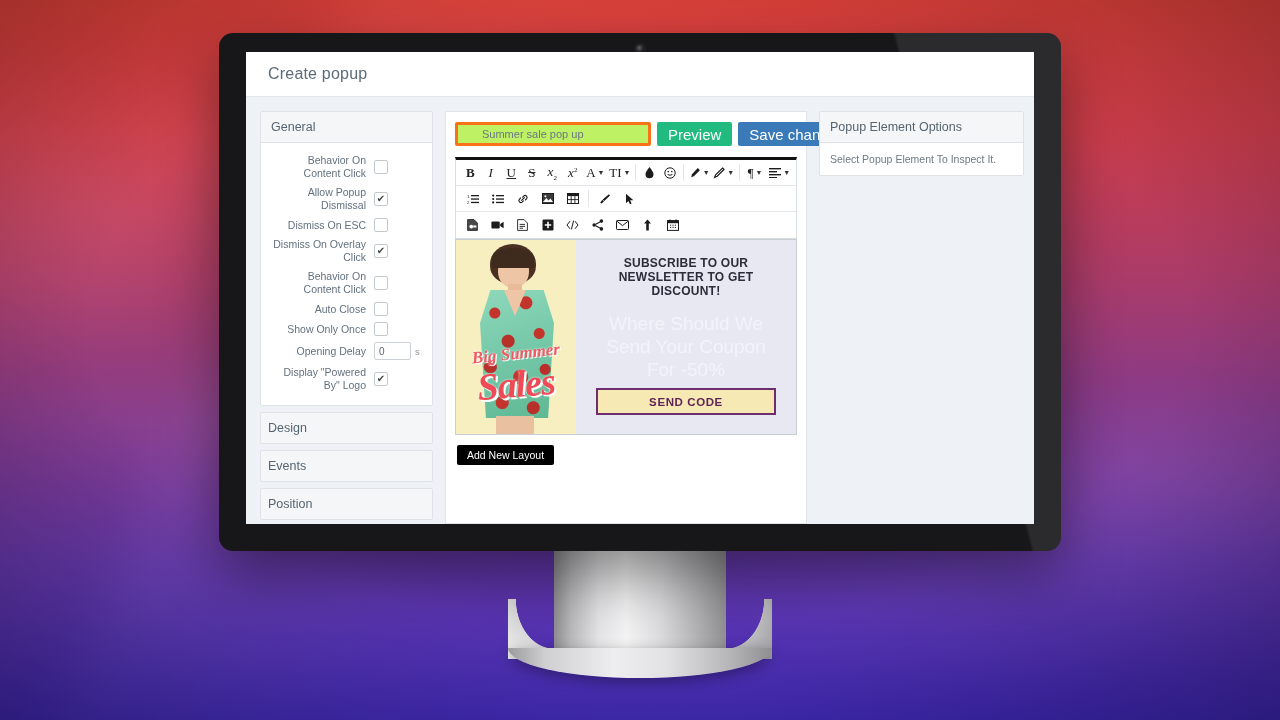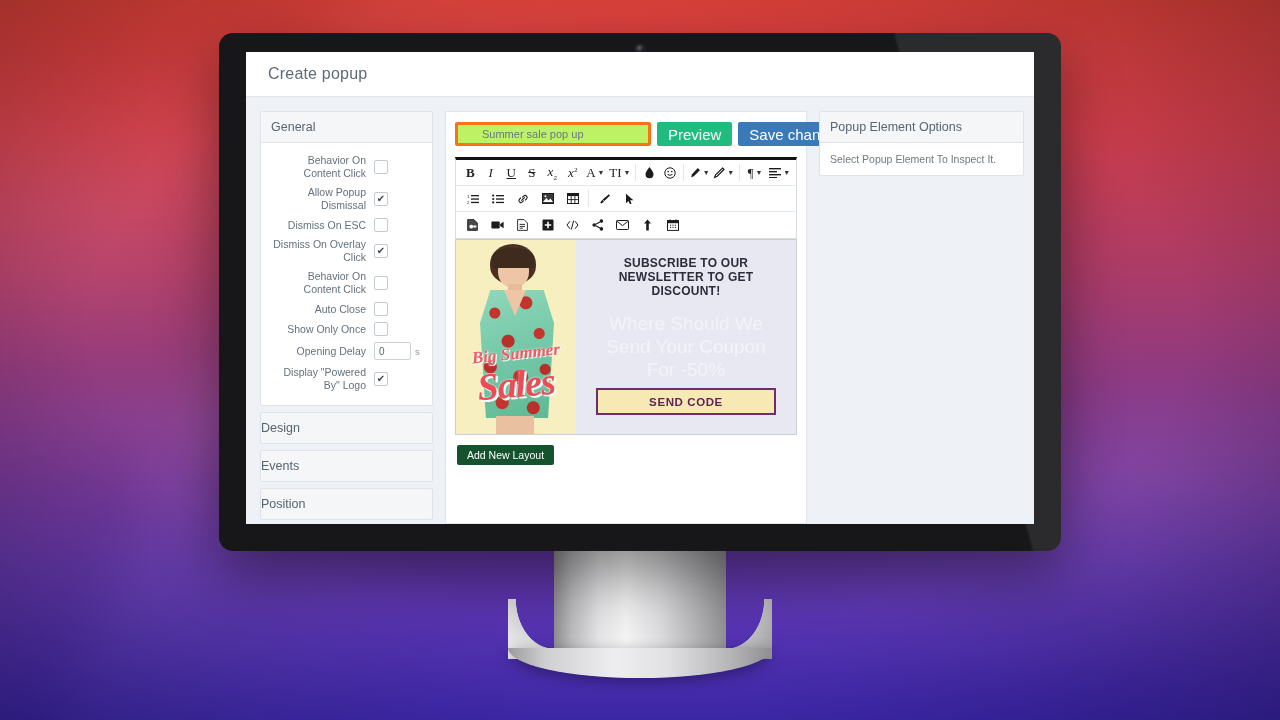--- a/index.html
+++ b/index.html
@@ -174,21 +174,21 @@
     padding: 0 4px;
     background: #fff;
     font-family: "Liberation Sans", sans-serif;
   }
   .unit { font-size: 9.5px; color: #8b969f; }
 
   .acc-item {
     background: #f4f6f8;
     border: 1px solid #dfe3e8;
     border-radius: 2px;
-    padding: 8px 0;
+    padding: 8px 7px;
     font-size: 12.5px;
     color: #566572;
     margin-top: 6px;
   }
 
   
   .center-col {
     flex: 0 0 362px; width: 362px;
     background: #fff;
     border: 1px solid #e1e5ea;
@@ -208,21 +208,21 @@
     border: none; border-radius: 2px;
     color: #fff; font-size: 15px;
     padding: 0 11px; height: 24px;
     cursor: pointer;
     font-family: "Liberation Sans", sans-serif;
     white-space: nowrap;
   }
   .btn-preview { background: #21ba7f; }
   .btn-save { background: #3a7ab8; }
   .btn-add {
-    background: #14532d; color: #fff;
+    background: #000000; color: #fff;
     font-size: 10.5px; padding: 0 10px; height: 20px;
     border: none; border-radius: 2px; cursor: pointer;
     font-family: "Liberation Sans", sans-serif;
   }
 
   
   .editor-wrap { margin-top: 11px; border: 1px solid #d8dde2; border-top: 3px solid #111; }
   .tb-row {
     display: flex; align-items: center;
     height: 26px;

